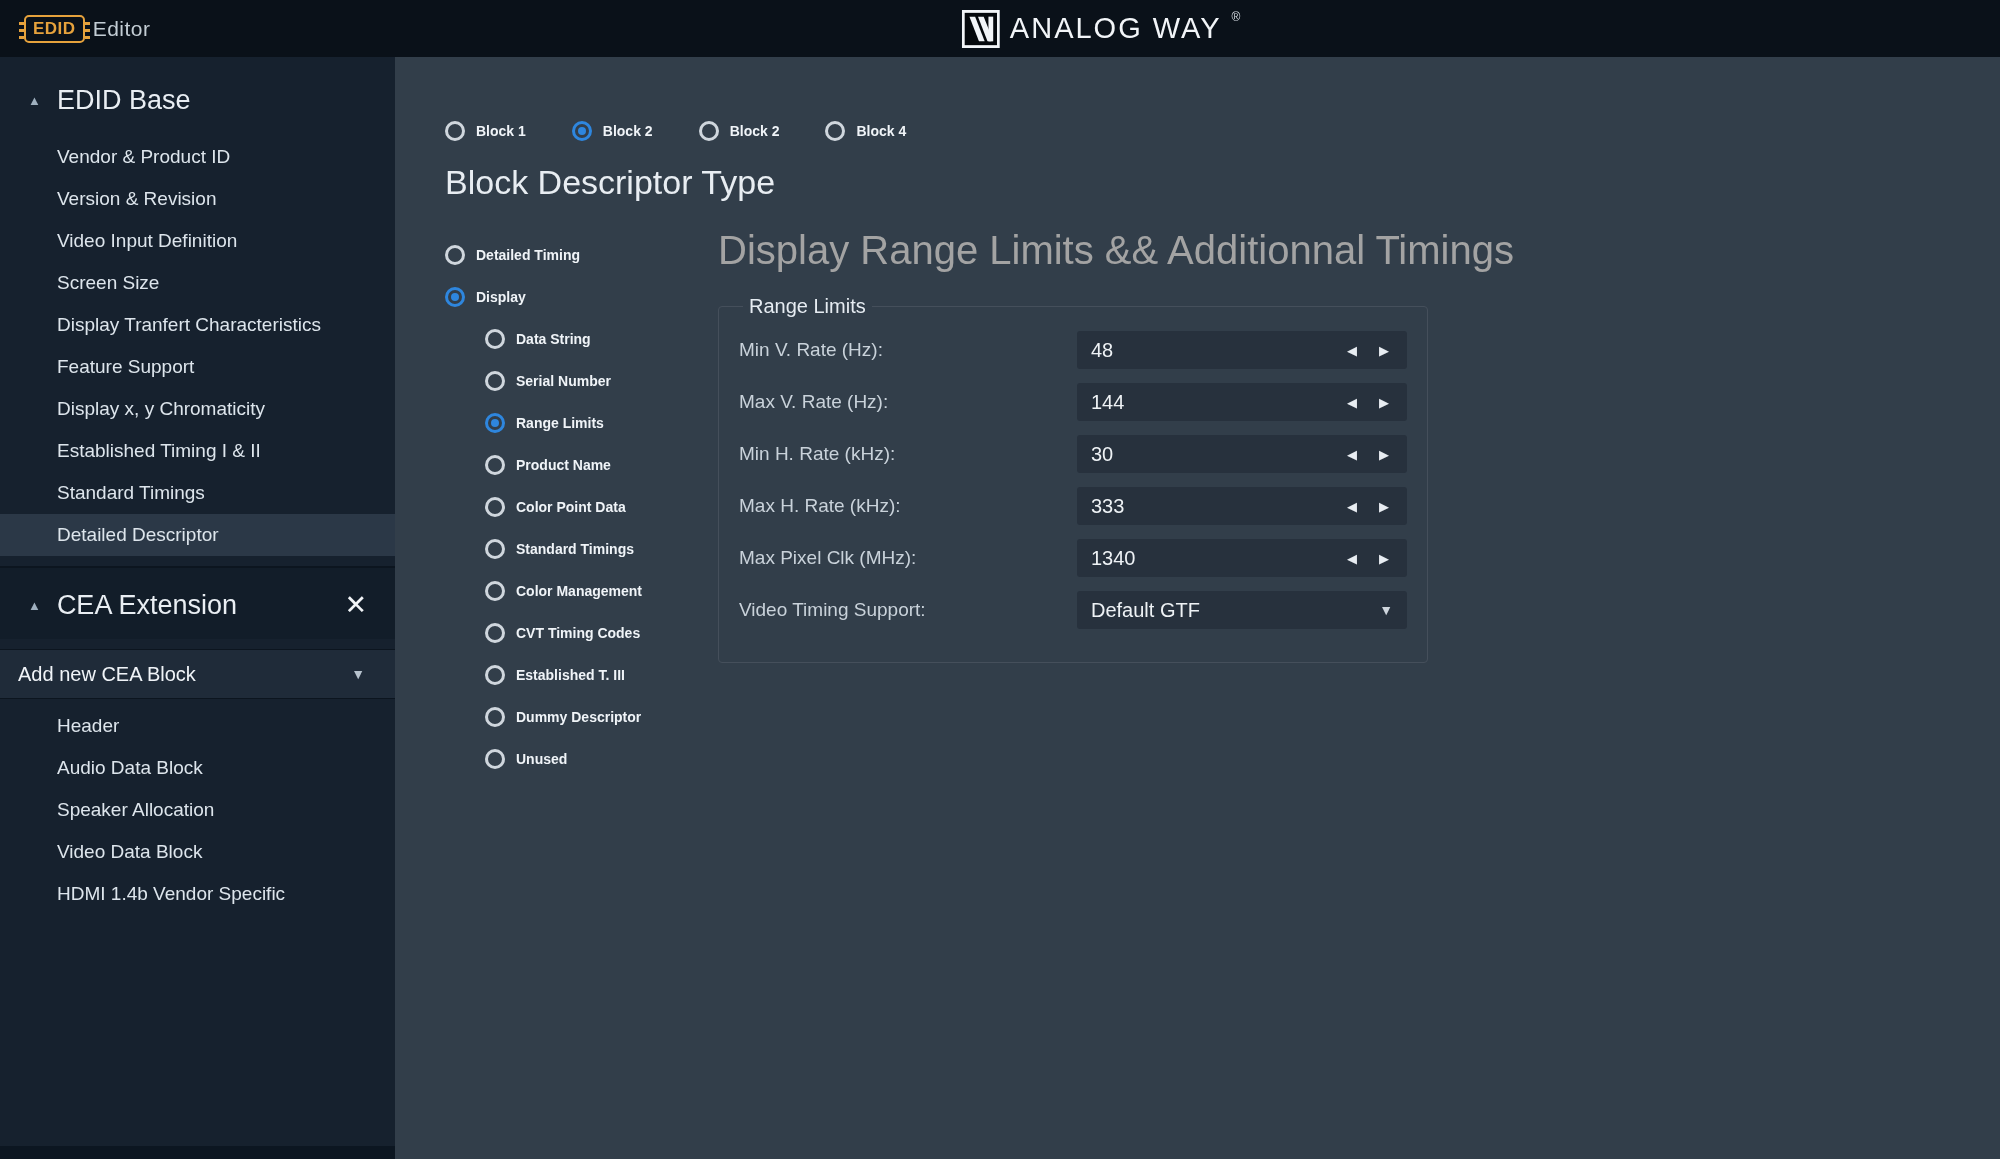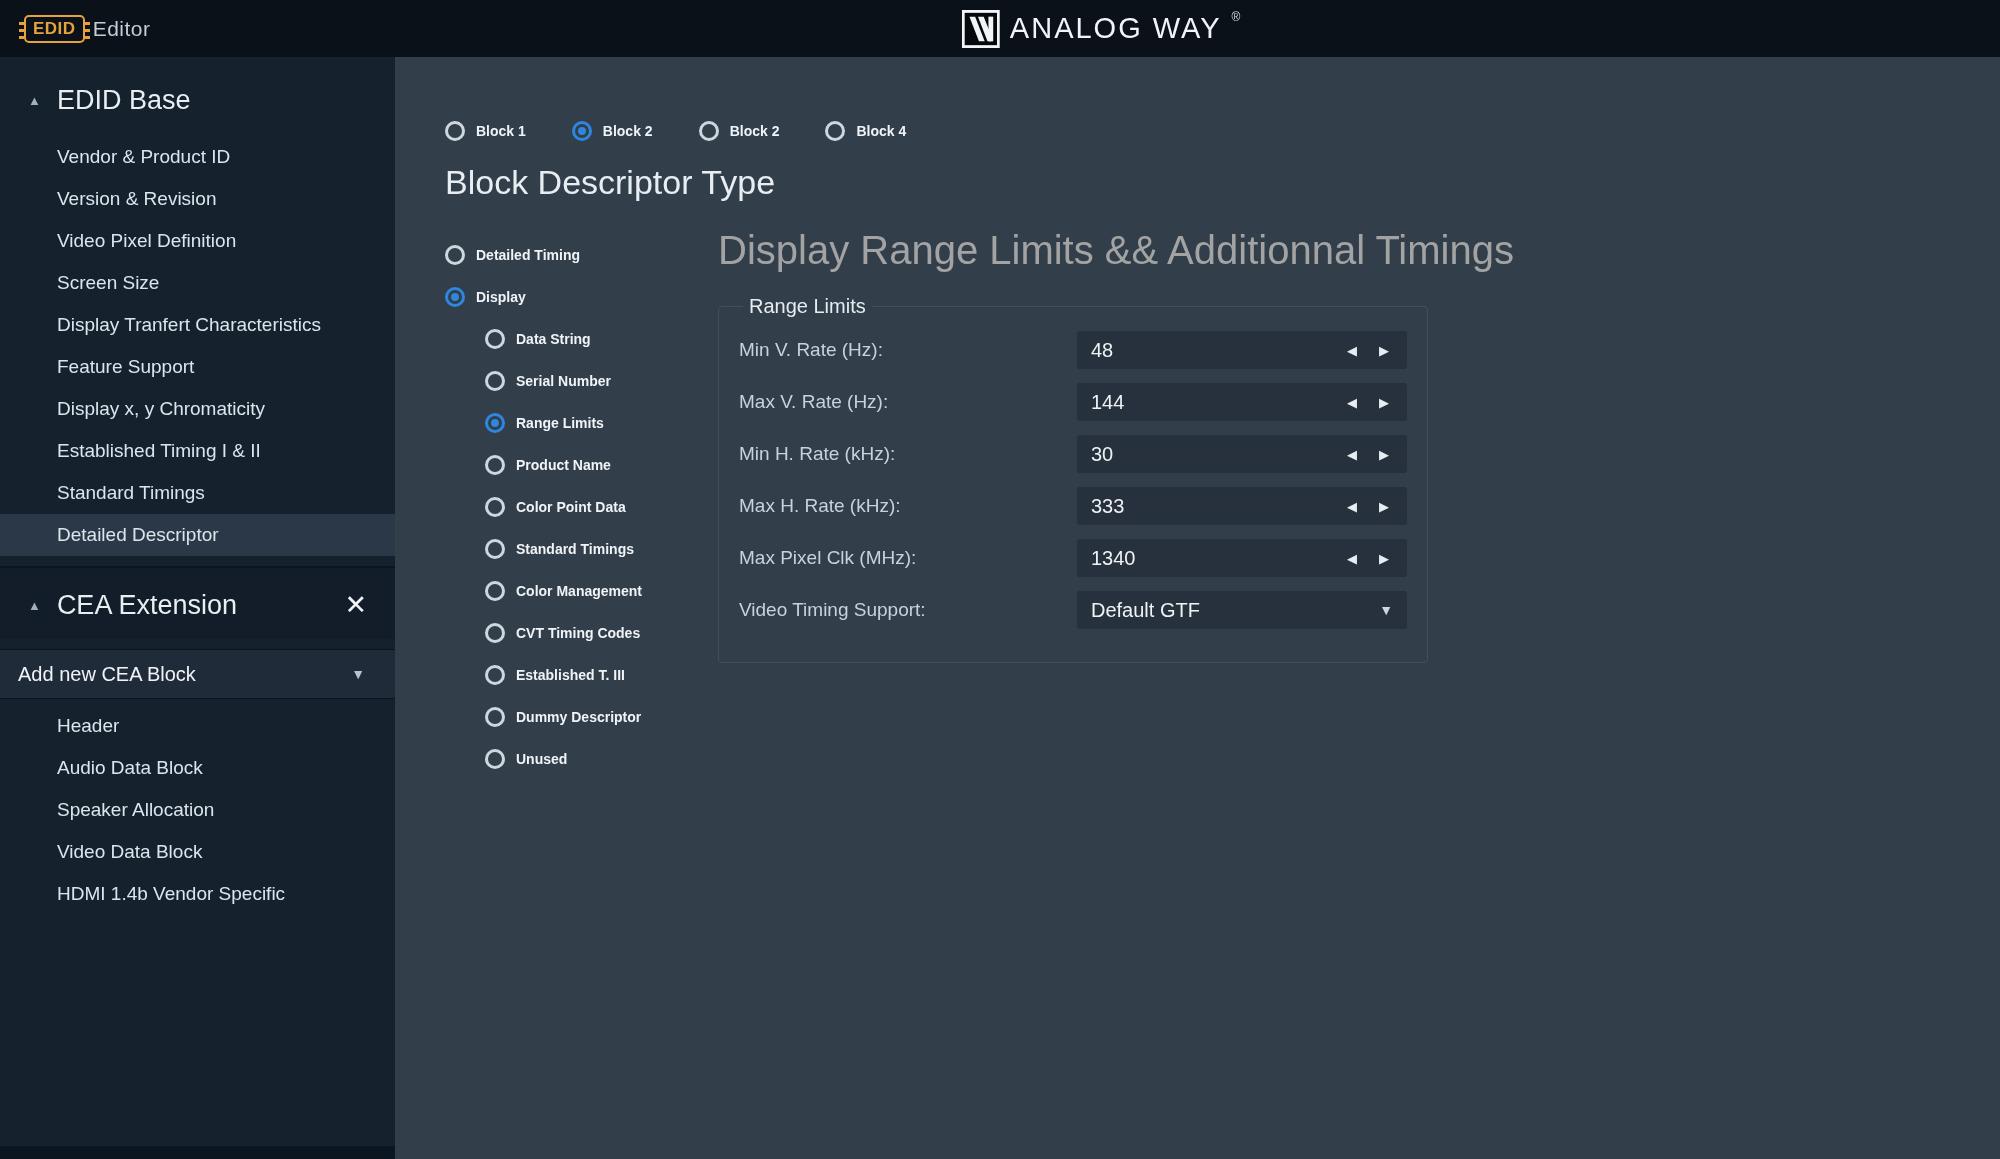--- a/index.html
+++ b/index.html
@@ -140,21 +140,21 @@
 
   <aside class="sidebar">
 
     <div class="section-header">
       <span class="collapse-caret">▲</span>
       <span class="section-title">EDID Base</span>
     </div>
     <ul class="nav-list">
       <li class="nav-item">Vendor &amp; Product ID</li>
       <li class="nav-item">Version &amp; Revision</li>
-      <li class="nav-item">Video Pixel Definition</li>
+      <li class="nav-item">Video Input Definition</li>
       <li class="nav-item">Screen Size</li>
       <li class="nav-item">Display Tranfert Characteristics</li>
       <li class="nav-item">Feature Support</li>
       <li class="nav-item">Display x, y Chromaticity</li>
       <li class="nav-item">Established Timing I &amp; II</li>
       <li class="nav-item">Standard Timings</li>
       <li class="nav-item selected">Detailed Descriptor</li>
     </ul>
 
     <div class="section-header cea-header">

